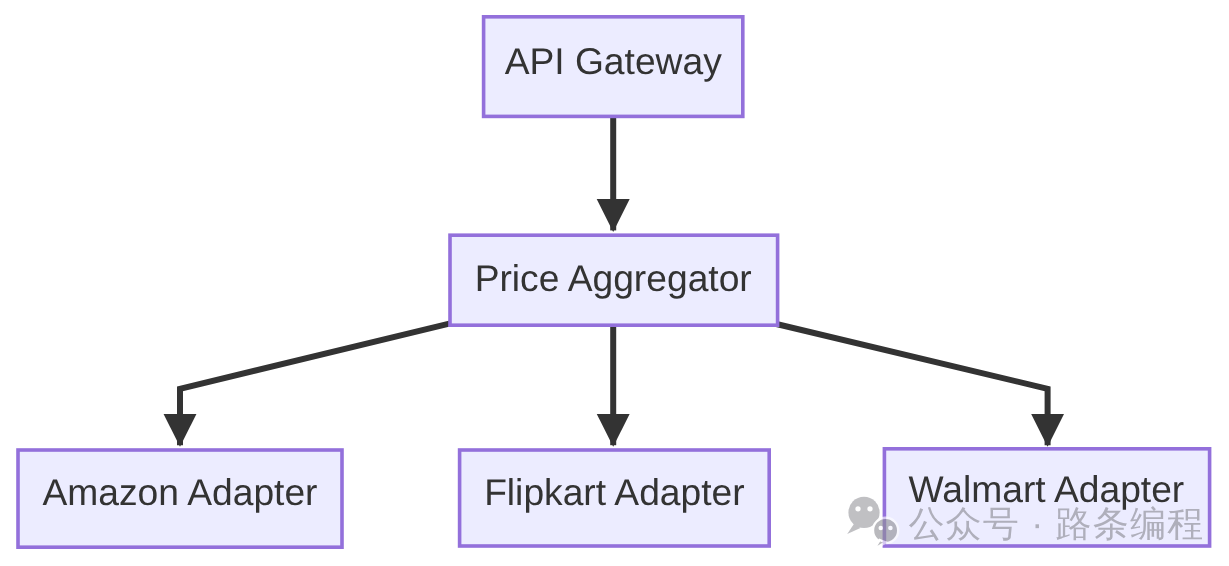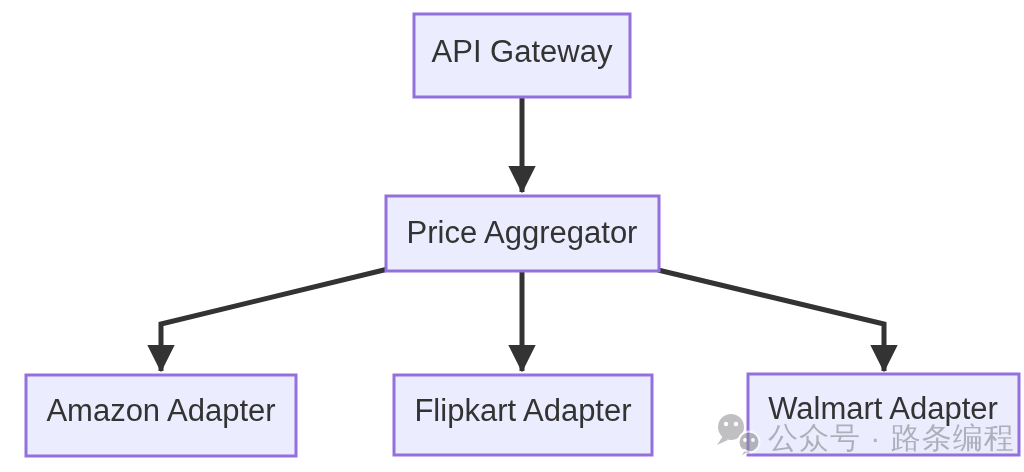--- a/index.html
+++ b/index.html
@@ -9,21 +9,20 @@
     width: 1024px;
     height: 472px;
     overflow: hidden;
     font-family: "Liberation Sans", sans-serif;
   }
   .canvas {
     position: relative;
     width: 928px;
     height: 472px;
     background: #ffffff;
-    margin-left: 11px;
   }
   svg { display: block; }
   .edge {
     fill: none;
     stroke: #333333;
     stroke-width: 5;
     stroke-linejoin: miter;
     stroke-linecap: butt;
   }
   .node-rect {

